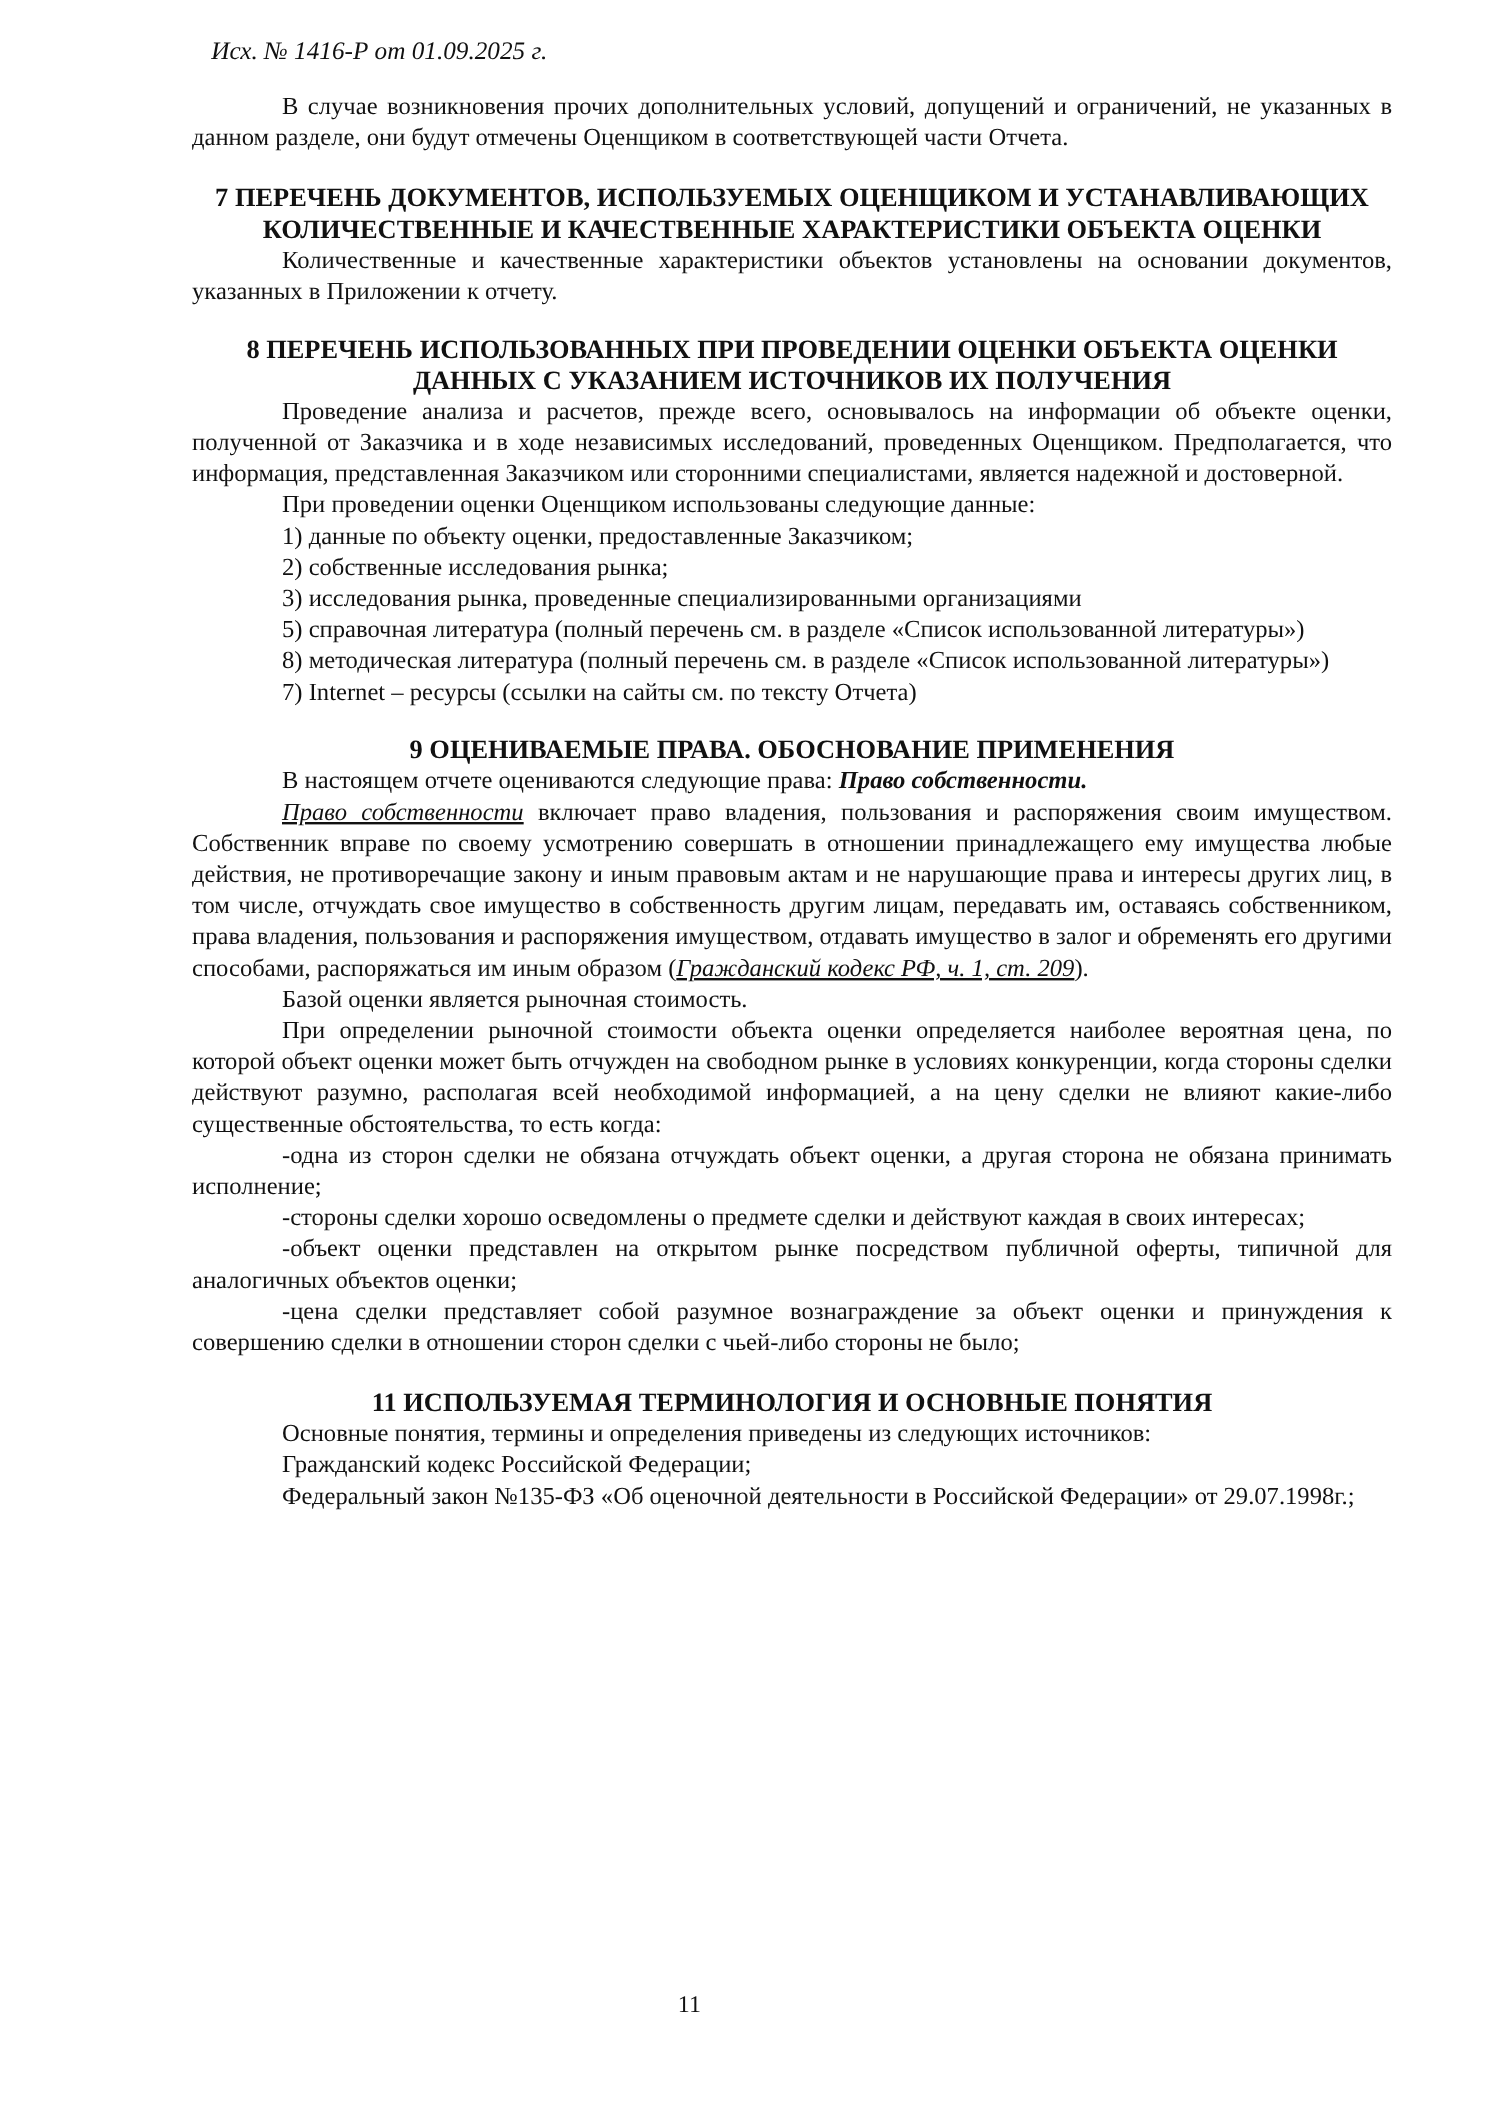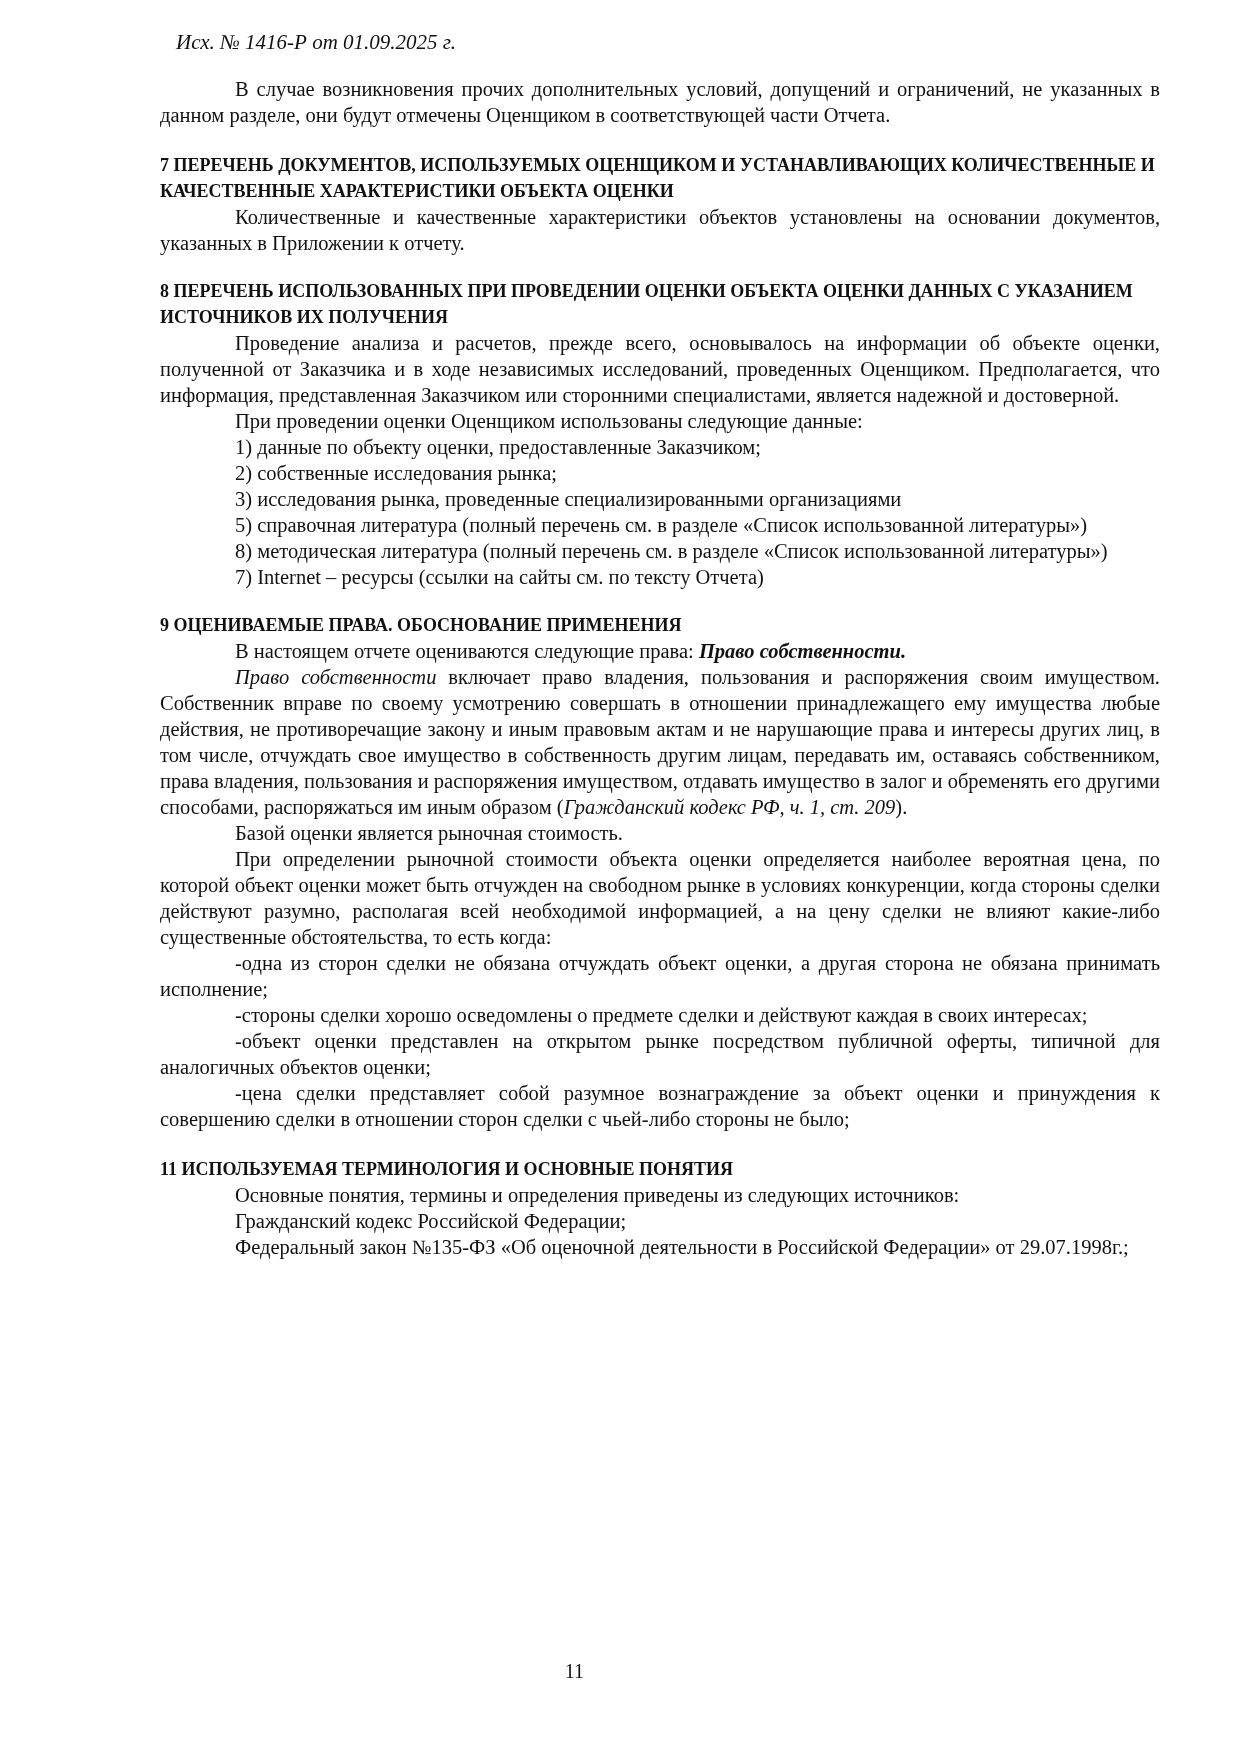--- a/index.html
+++ b/index.html
@@ -3,29 +3,29 @@
 <meta charset="utf-8">
 <style>
   html, body { margin: 0; padding: 0; background: #ffffff; }
   body { width: 1241px; height: 1755px; position: relative; overflow: hidden;
          font-family: "Liberation Serif", "DejaVu Serif", serif; color: #111; }
   .page { position: absolute; left: 0; top: 0; width: 1241px; height: 1755px; }
   .ref { position: absolute; left: 176px; top: 30px; font-size: 21px; font-style: italic; }
   .content { position: absolute; left: 160px; top: 76px; width: 1000px; font-size: 20.5px; line-height: 26px; }
   p { margin: 0; text-align: justify; }
   .ind { text-indent: 75px; }
-  h2 { margin: 0; text-align: left; font-size: 18px; line-height: 26px; font-weight: bold; }
+  h2 { margin: 0; text-align: center; font-size: 22px; line-height: 26px; font-weight: bold; }
   .h7 { margin-top: 24px; }
   .h8 { margin-top: 22px; }
   .h9 { margin-top: 22px; }
   .h10 { margin-top: 46px; }
   .h11 { margin-top: 24px; }
   .pg { position: absolute; left: 0; width: 1149px; top: 1660px; text-align: center; font-size: 20px; }
   .bi { font-weight: bold; font-style: italic; }
-  .it { font-style: italic; }
+  .it { font-style: italic; text-decoration: underline; }
 </style>
 </head>
 <body>
 
 <div class="page">
   <div class="ref">Исх. № 1416-Р от 01.09.2025 г.</div>
 
   <div class="content">
     <p class="ind">В случае возникновения прочих дополнительных условий, допущений и ограничений, не указанных в данном разделе, они будут отмечены Оценщиком в соответствующей части Отчета.</p>
 

